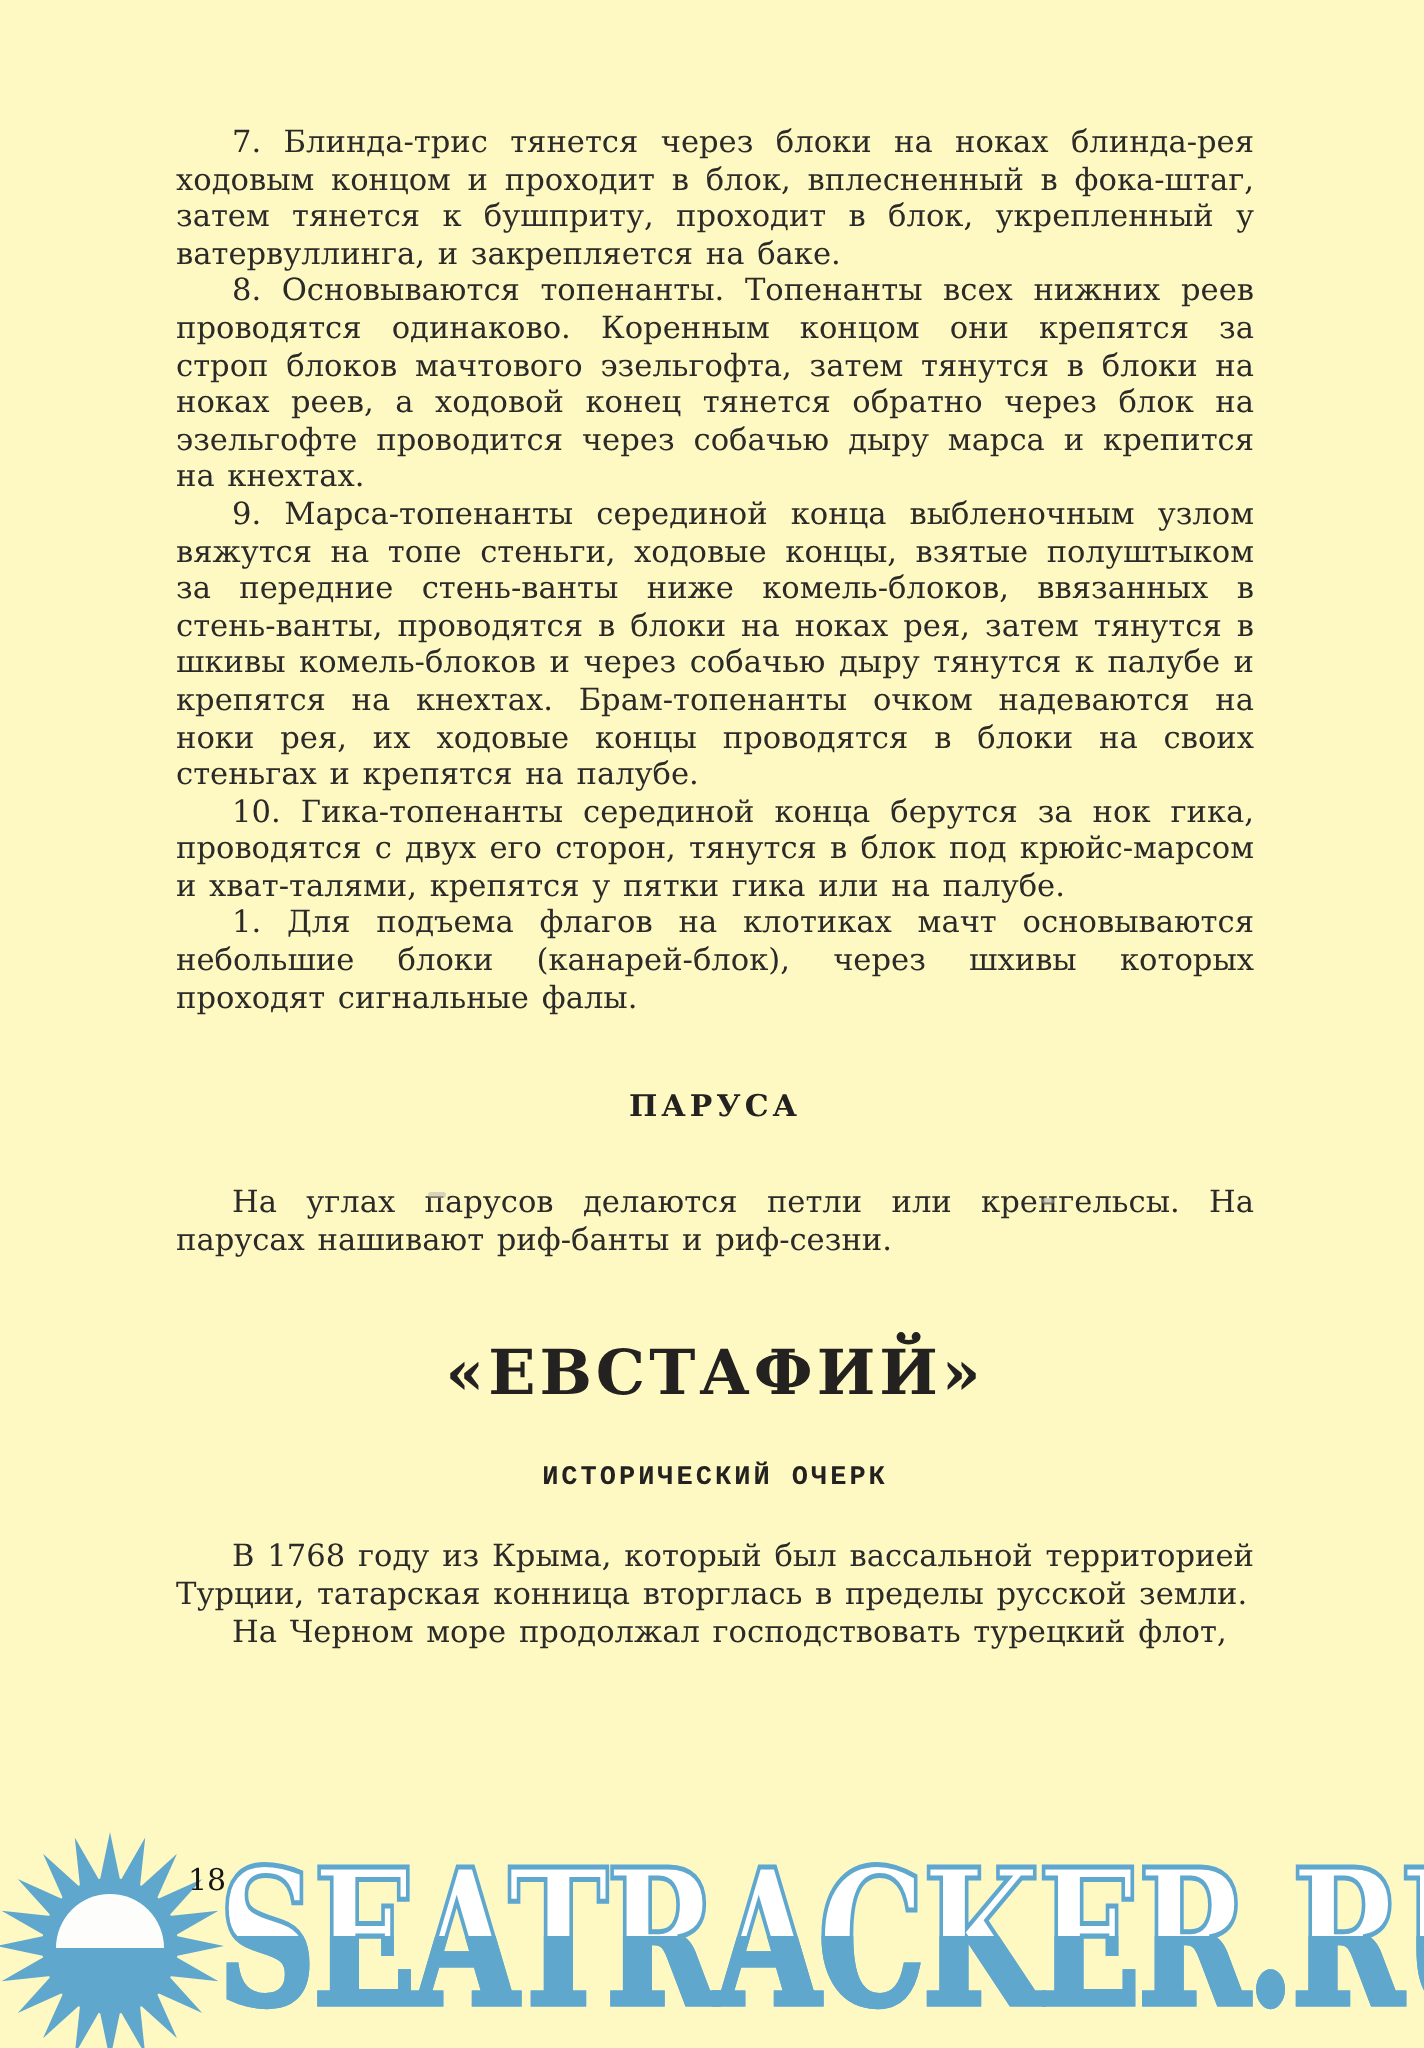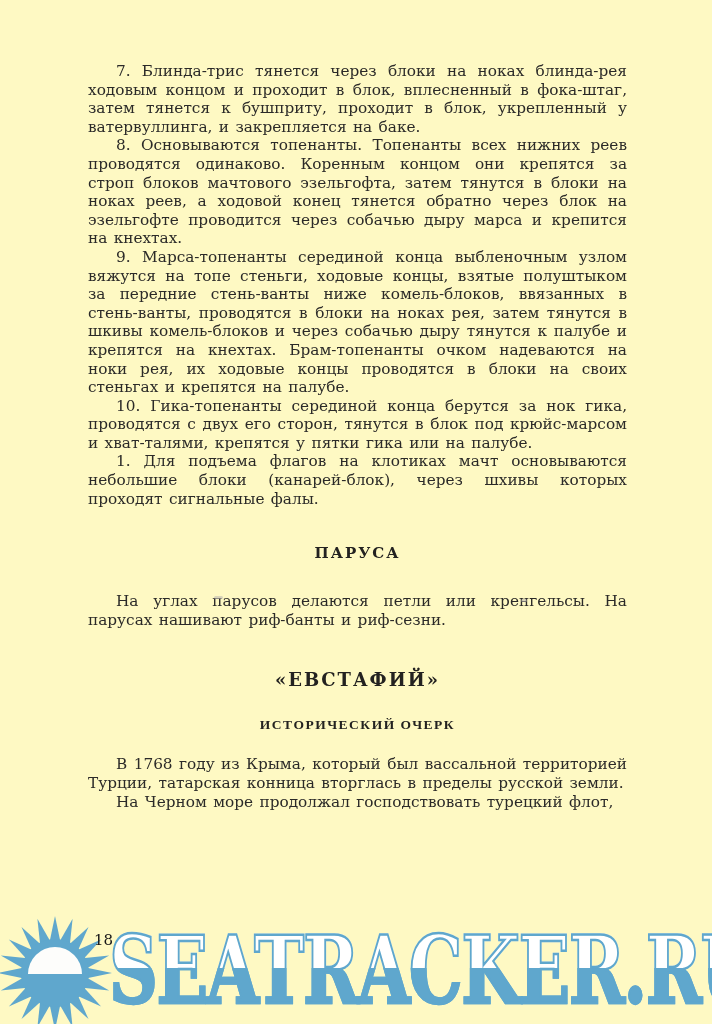--- a/index.html
+++ b/index.html
@@ -33,29 +33,29 @@
   .section-heading {
     margin: 36px 0 30px 0;
     font-size: 15px;
     font-weight: bold;
     text-align: center;
     letter-spacing: 2px;
     color: #232220;
   }
   .ship-title {
     margin: 40px 0 0 0;
-    font-size: 18px;
+    font-size: 31px;
     font-weight: bold;
     text-align: center;
     letter-spacing: 2px;
     color: #232220;
   }
   .sub-heading {
     margin: 27px 0 22px 0;
-    font-family: Liberation Serif, serif;
+    font-family: Liberation Mono, monospace;
     font-size: 13.5px;
     font-weight: bold;
     text-align: center;
     letter-spacing: 1.5px;
     color: #232220;
   }
   .page-number {
     position: absolute;
     left: 94px; top: 931px;
     font-size: 15px;

